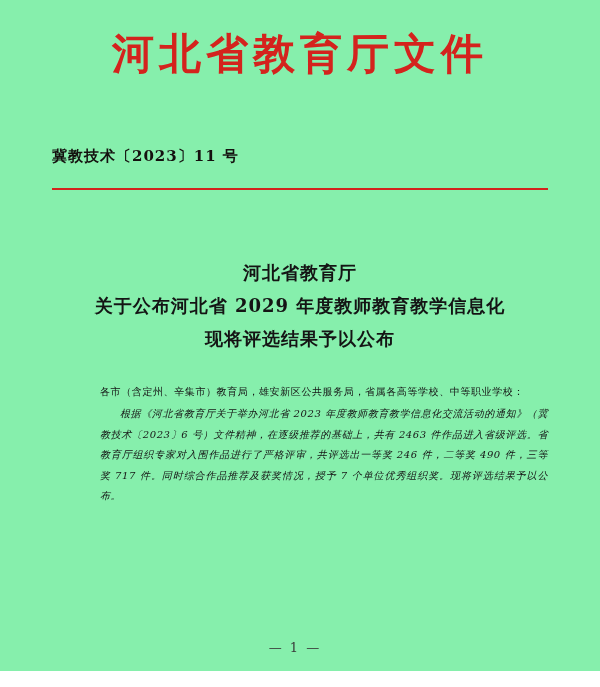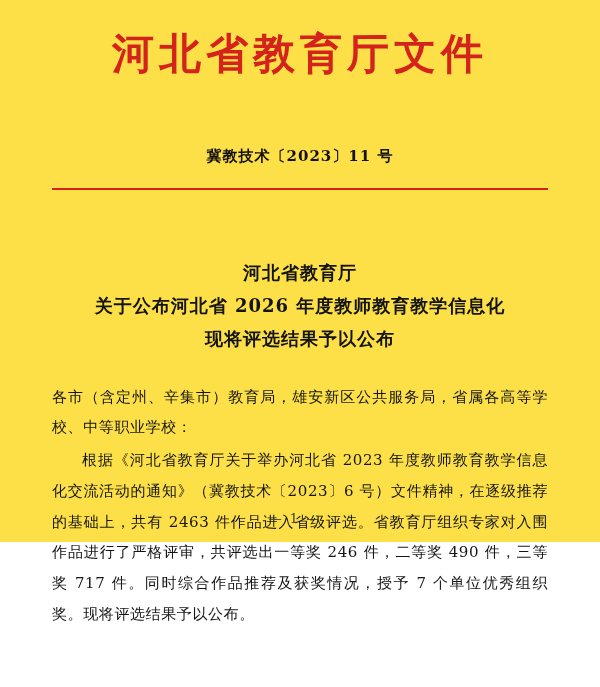--- a/index.html
+++ b/index.html
@@ -10,41 +10,40 @@
   body {
     width: 600px;
     height: 687px;
     font-family: "Liberation Serif", serif;
     color: #1a1a1a;
     overflow: hidden;
   }
   .page {
     position: relative;
     width: 600px;
-    height: 542px;
-    background: #fde047;
+    height: 671px;
+    background: #86efac;
     box-sizing: border-box;
     padding: 0 52px;
   }
   .masthead {
     text-align: center;
     padding-top: 26px;
     padding-bottom: 6px;
   }
   .masthead-title {
     color: #d4231d;
     font-family: "DejaVu Serif", "Liberation Serif", serif;
     font-weight: bold;
     font-size: 42px;
     letter-spacing: 5px;
     line-height: 1.35;
     white-space: nowrap;
   }
   .doc-number {
-    text-align: center;
     margin-top: 58px;
     font-size: 15px;
     font-weight: bold;
     letter-spacing: 1px;
     font-family: "DejaVu Serif", "Liberation Serif", serif;
     color: #14110f;
   }
   .red-rule {
     margin-top: 22px;
     height: 2px;
@@ -62,32 +61,34 @@
     color: #141414;
   }
   .title-line {
     display: block;
   }
   .title-line.first {
     font-size: 18px;
   }
   .body-block {
     margin-top: 26px;
-    font-size: 15px;
+    font-size: 10px;
     line-height: 2.05;
     letter-spacing: 0.6px;
     font-family: "DejaVu Serif", "Liberation Serif", serif;
     color: #151515;
     text-align: justify;
+    margin-left: 48px;
   }
   .para {
     margin: 0 0 2px 0;
   }
   .para.indent {
     text-indent: 2em;
+    font-style: italic;
   }
   .footer {
     position: absolute;
     left: 0;
     right: 0;
     bottom: 16px;
     text-align: center;
     font-size: 13px;
     letter-spacing: 2px;
     color: #3a3a3a;
@@ -106,21 +107,21 @@
   <div class="masthead">
     <div class="masthead-title">河北省教育厅文件</div>
   </div>
 
   <div class="doc-number">冀教技术〔2023〕11 号</div>
 
   <div class="red-rule"></div>
 
   <div class="title-block">
     <span class="title-line first">河北省教育厅</span>
-    <span class="title-line">关于公布河北省 2026 年度教师教育教学信息化</span>
+    <span class="title-line">关于公布河北省 2029 年度教师教育教学信息化</span>
     <span class="title-line">现将评选结果予以公布</span>
   </div>
 
   <div class="body-block">
     <p class="para">各市（含定州、辛集市）教育局，雄安新区公共服务局，省属各高等学校、中等职业学校：</p>
     <p class="para indent">根据《河北省教育厅关于举办河北省 2023 年度教师教育教学信息化交流活动的通知》（冀教技术〔2023〕6 号）文件精神，在逐级推荐的基础上，共有 2463 件作品进入省级评选。省教育厅组织专家对入围作品进行了严格评审，共评选出一等奖 246 件，二等奖 490 件，三等奖 717 件。同时综合作品推荐及获奖情况，授予 7 个单位优秀组织奖。现将评选结果予以公布。</p>
   </div>
 
   <div class="footer">
     <span class="page-num-wrap">— 1 —</span>

